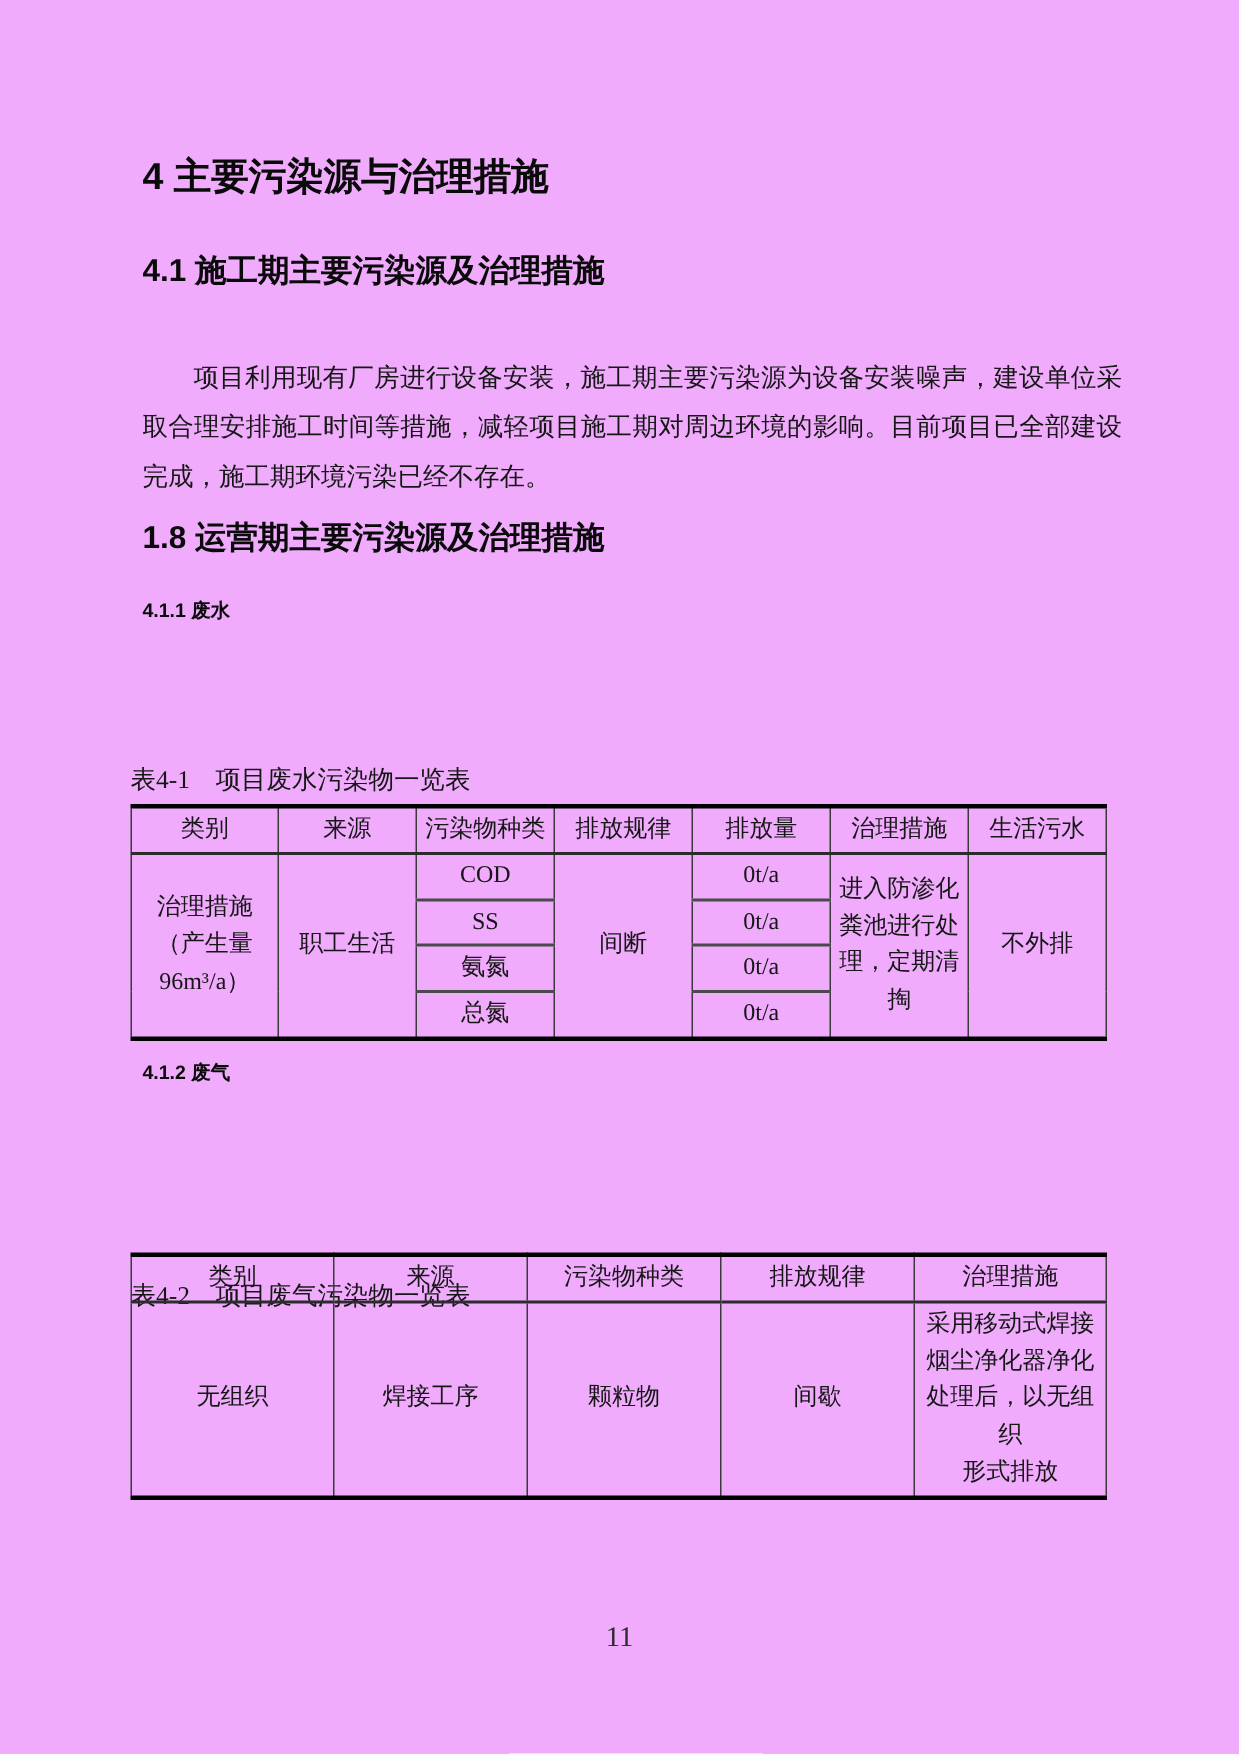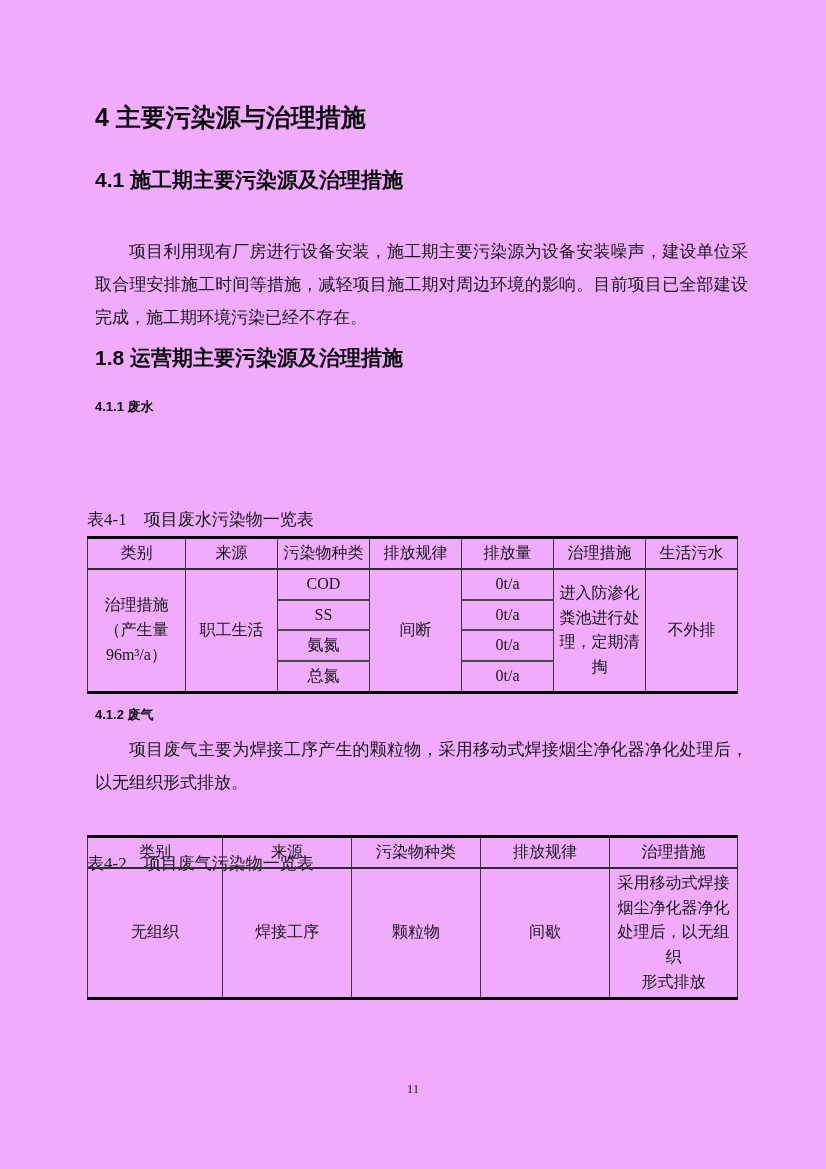--- a/index.html
+++ b/index.html
@@ -69,21 +69,21 @@
   }
   .dtable thead th { border-bottom: 2px solid #2c2c2c; margin-top: 20px; }
   .t1 tbody td { border-top: 2px solid #4a4a4a; border-bottom: 2px solid #4a4a4a; }
   .t1 thead tr { height: 31px; }
   .t1 tbody tr { height: 27px; }
   .t2 thead tr { height: 29px; }
   .t2 tbody tr { height: 95px; }
   .pre { white-space: pre-line; }
   .pageno {
     left: 0; top: 1081px; width: 826px;
-    text-align: center; font-size: 13px; color: #2b2b2b;
+    text-align: center; font-size: 19px; color: #2b2b2b;
   }
 </style>
 </head>
 <body>
 
 <div class="page">
 
   <div class="abs h1">4 主要污染源与治理措施</div>
 
   <div class="abs h2 h2-1">4.1 施工期主要污染源及治理措施</div>
@@ -143,21 +143,20 @@
       </tr>
       <tr>
         <td>总氮</td>
         <td>0t/a</td>
       </tr>
     </tbody>
   </table>
 
   <div class="abs h3 h3-2">4.1.2 废气</div>
 
-  <div class="abs para para-3">项目废气主要为焊接工序产生的颗粒物，采用移动式焊接烟尘净化器净化处理后，以无组织形式排放。</div>
 
   <div class="abs caption caption-2">表4-2　项目废气污染物一览表</div>
 
   <table class="dtable t2">
     <colgroup>
       <col style="width:135px">
         <col style="width:129px">
         <col style="width:129px">
         <col style="width:129px">
         <col style="width:128px">

